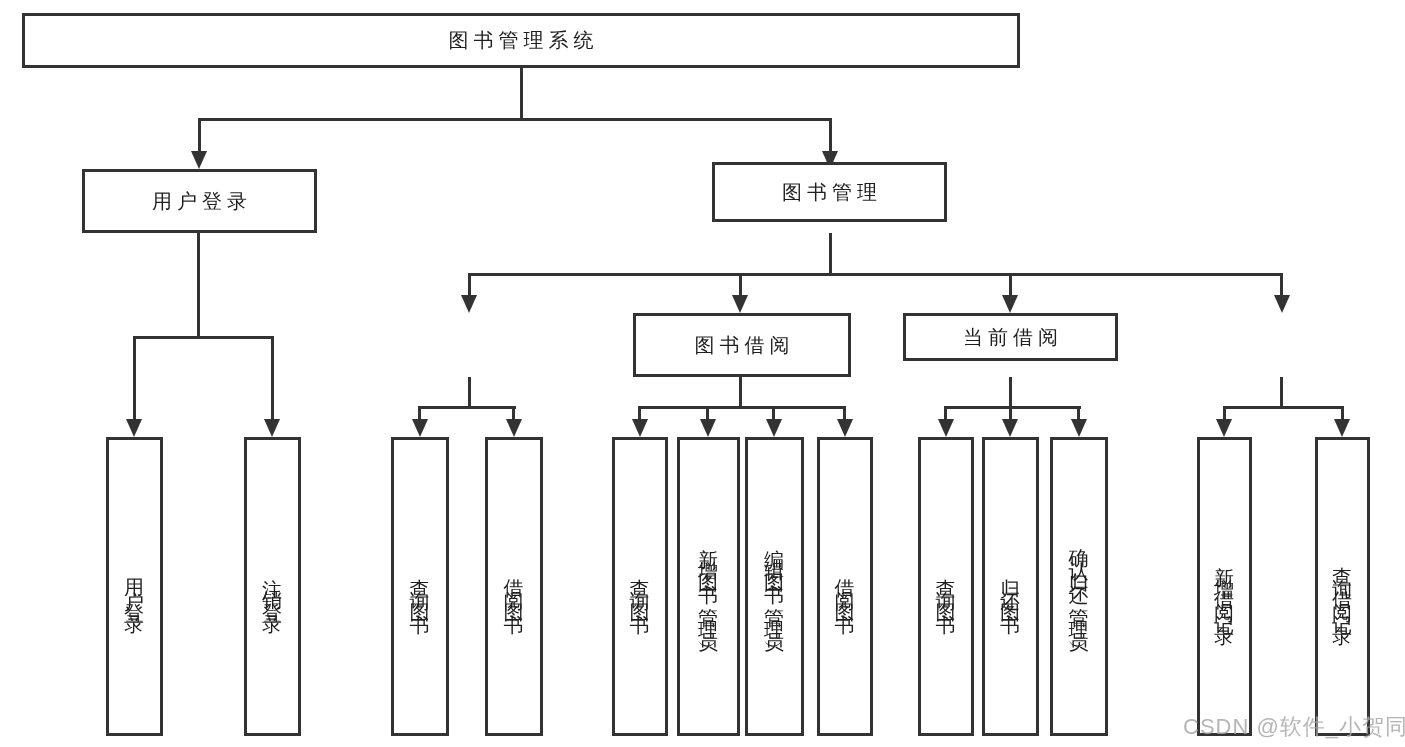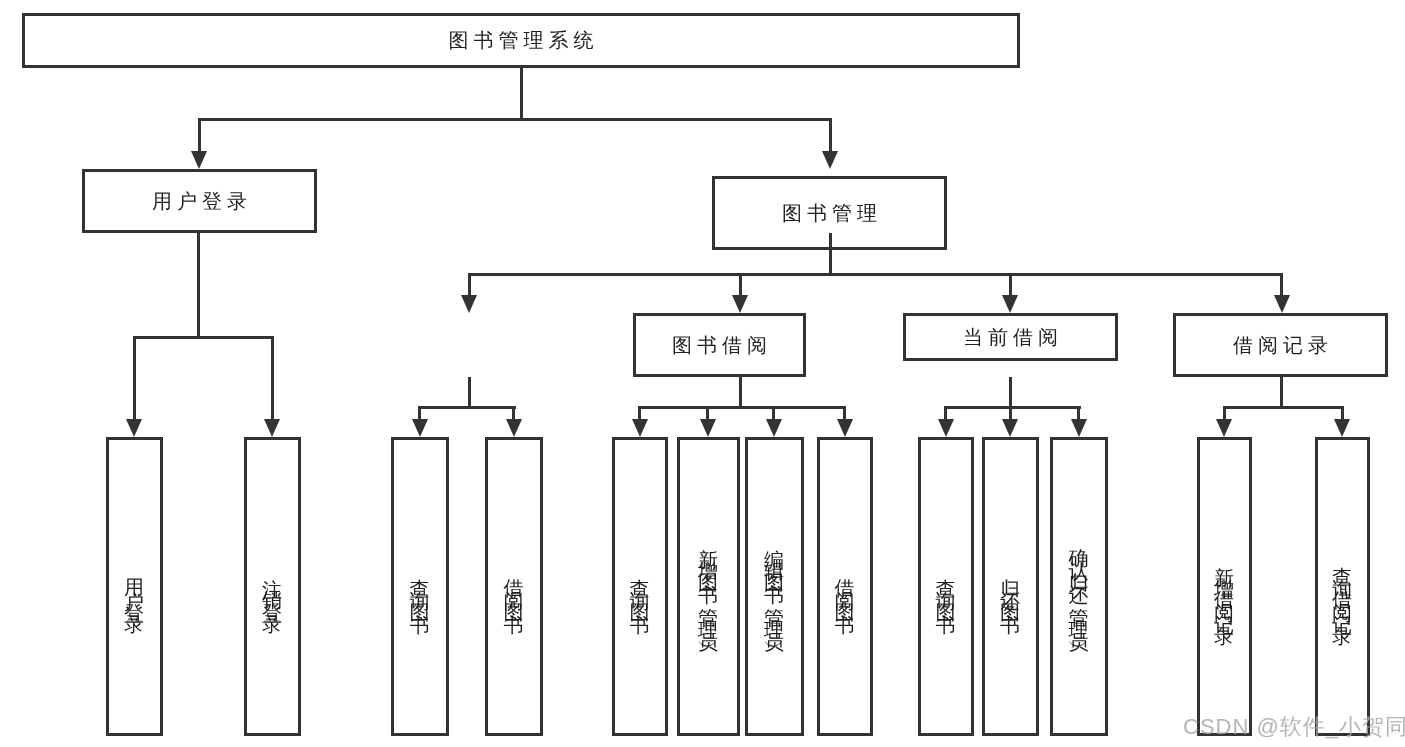--- a/index.html
+++ b/index.html
@@ -40,21 +40,21 @@
   <div class="vline" style="left:520px;top:68px;height:50px"></div>
   <div class="hline" style="left:198px;top:118px;width:634px"></div>
   <div class="vline" style="left:198px;top:118px;height:36px"></div>
   <div class="arrow" style="left:191px;top:151px"></div>
   <div class="vline" style="left:829px;top:118px;height:36px"></div>
   <div class="arrow" style="left:822px;top:151px"></div>
 
   <div class="node h" style="left:82px;top:169px;width:235px;height:64px">
     <span>用户登录</span>
   </div>
-  <div class="node h" style="left:712px;top:176px;width:235px;height:74px">
+  <div class="node h" style="left:712px;top:162px;width:235px;height:60px">
     <span>图书管理</span>
   </div>
 
   <div class="vline" style="left:197px;top:233px;height:105px"></div>
   <div class="hline" style="left:133px;top:336px;width:141px"></div>
   <div class="vline" style="left:133px;top:336px;height:85px"></div>
   <div class="arrow" style="left:126px;top:419px"></div>
   <div class="vline" style="left:271px;top:336px;height:85px"></div>
   <div class="arrow" style="left:264px;top:419px"></div>
 
@@ -62,28 +62,25 @@
   <div class="hline" style="left:468px;top:273px;width:815px"></div>
   <div class="vline" style="left:468px;top:273px;height:25px"></div>
   <div class="arrow" style="left:461px;top:295px"></div>
   <div class="vline" style="left:739px;top:273px;height:25px"></div>
   <div class="arrow" style="left:732px;top:295px"></div>
   <div class="vline" style="left:1009px;top:273px;height:25px"></div>
   <div class="arrow" style="left:1002px;top:295px"></div>
   <div class="vline" style="left:1280px;top:273px;height:25px"></div>
   <div class="arrow" style="left:1274px;top:295px"></div>
 
-  <div class="node h" style="left:633px;top:313px;width:173px;height:64px">
+  <div class="node h" style="left:633px;top:313px;width:218px;height:64px">
     <span>图书借阅</span>
   </div>
   <div class="node h" style="left:903px;top:313px;width:215px;height:48px">
     <span>当前借阅</span>
-  </div>
-  <div class="node h" style="left:1173px;top:313px;width:215px;height:64px">
-    <span>借阅记录</span>
   </div>
 
   <div class="vline" style="left:468px;top:377px;height:31px"></div>
   <div class="hline" style="left:418px;top:406px;width:98px"></div>
   <div class="vline" style="left:418px;top:406px;height:15px"></div>
   <div class="arrow" style="left:412px;top:419px"></div>
   <div class="vline" style="left:512px;top:406px;height:15px"></div>
   <div class="arrow" style="left:506px;top:419px"></div>
 
   <div class="vline" style="left:739px;top:377px;height:31px"></div>

